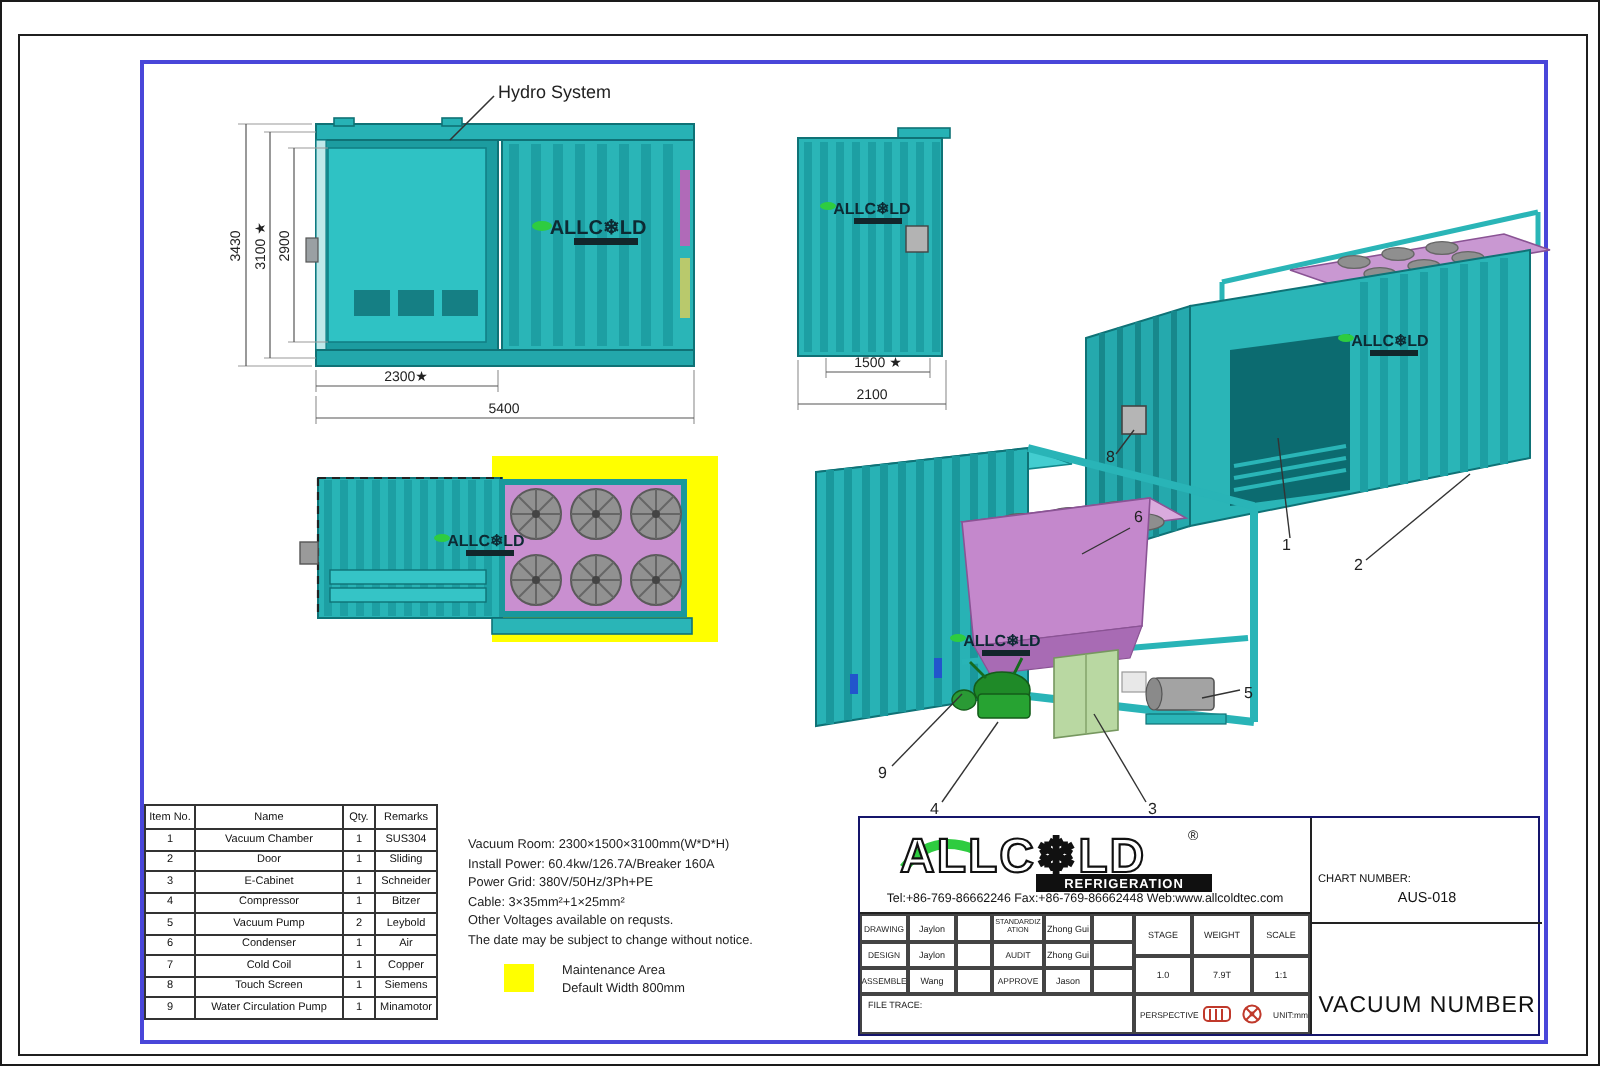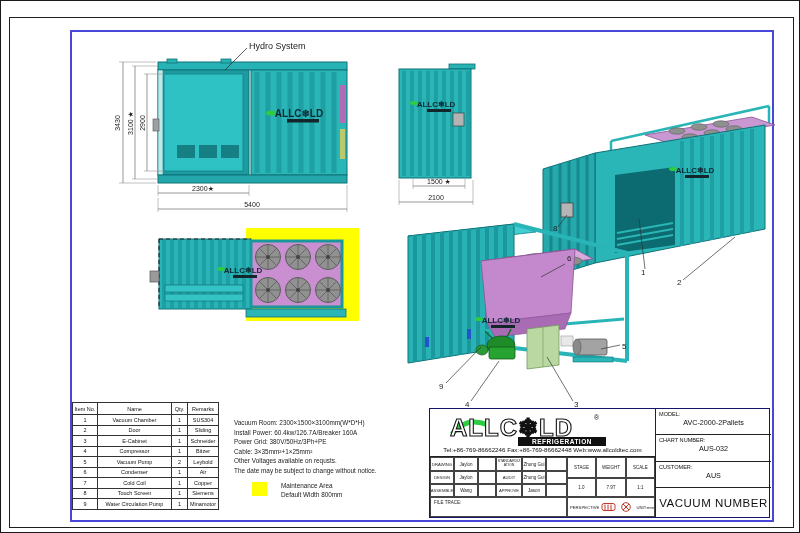--- a/index.html
+++ b/index.html
@@ -394,30 +394,22 @@
           <path d="M4 3.5V9 M7 3.5V9 M10 3.5V9" stroke="#c0392b" stroke-width="1"></path>
           <circle cx="25" cy="6" r="4.3" fill="#fff" stroke="#c0392b" stroke-width="1"></circle>
           <path d="M22 3L28 9 M28 3L22 9" stroke="#c0392b" stroke-width="1"></path>
           <circle cx="25" cy="6" r="1.2" fill="#c0392b"></circle>
         </svg>
         <span>UNIT:mm</span>
       </div>
     </div>
 
     <div id="tb-right">
-      <div class="tbr-row" style="top:0;height:26px">
-        <div class="tbr-label">MODEL:</div>
-        <div class="tbr-value">AVC-2000-2Pallets</div>
-      </div>
       <div class="tbr-row" style="top:26px;height:27px">
         <div class="tbr-label">CHART NUMBER:</div>
-        <div class="tbr-value">AUS-032</div>
-      </div>
-      <div class="tbr-row" style="top:53px;height:26px">
-        <div class="tbr-label">CUSTOMER:</div>
-        <div class="tbr-value">AUS</div>
+        <div class="tbr-value">AUS-018</div>
       </div>
       <div class="tbr-row" style="top:79px;height:29px;border-bottom:none">
         <div id="tb-doc-title">VACUUM NUMBER</div>
       </div>
     </div>
   </div>
 </div>
 
 </body></html>

